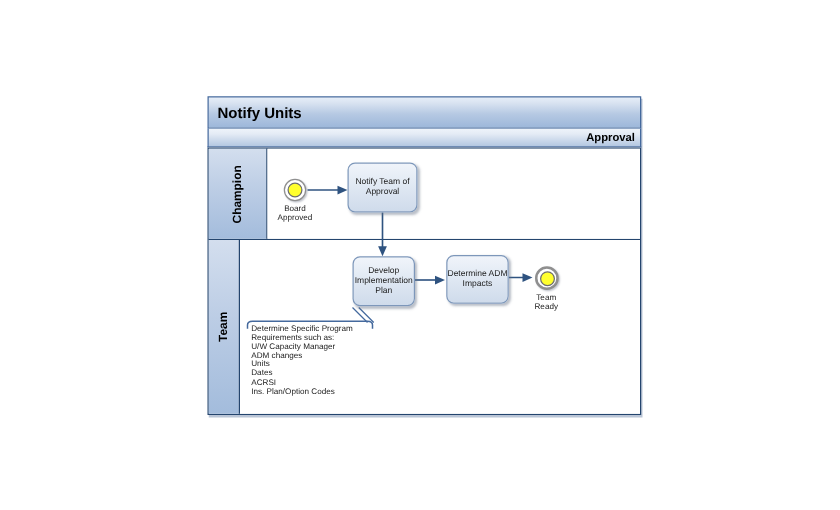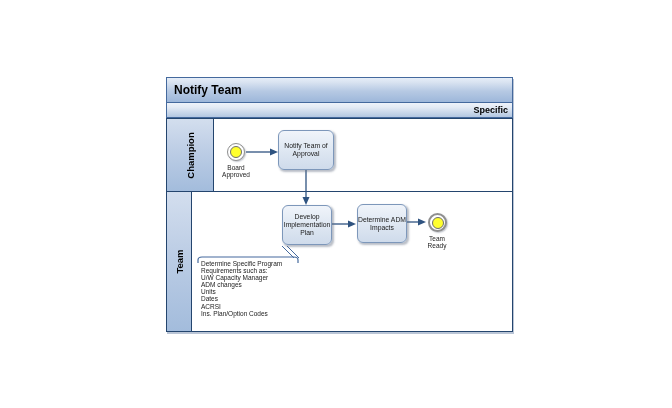--- a/index.html
+++ b/index.html
@@ -90,25 +90,25 @@
     position:absolute;left:35px;top:183px;width:110px;
     font-size:6.5px;line-height:7.1px;color:#222;white-space:pre-line;text-align:left;
   }
 </style>
 </head>
 <body>
 
 <div class="diagram">
 
   <div class="title-bar">
-    <span>Notify Team</span>
+    <span>Notify Units</span>
   </div>
 
   <div class="phase-band">
-    <span>Specific</span>
+    <span>Approval</span>
   </div>
 
   <div class="lanes">
     <div class="lane champion">
       <div class="lane-label-strip">
         <span>Champion</span>
       </div>
       <div class="lane-body"></div>
     </div>
     <div class="lane team">

